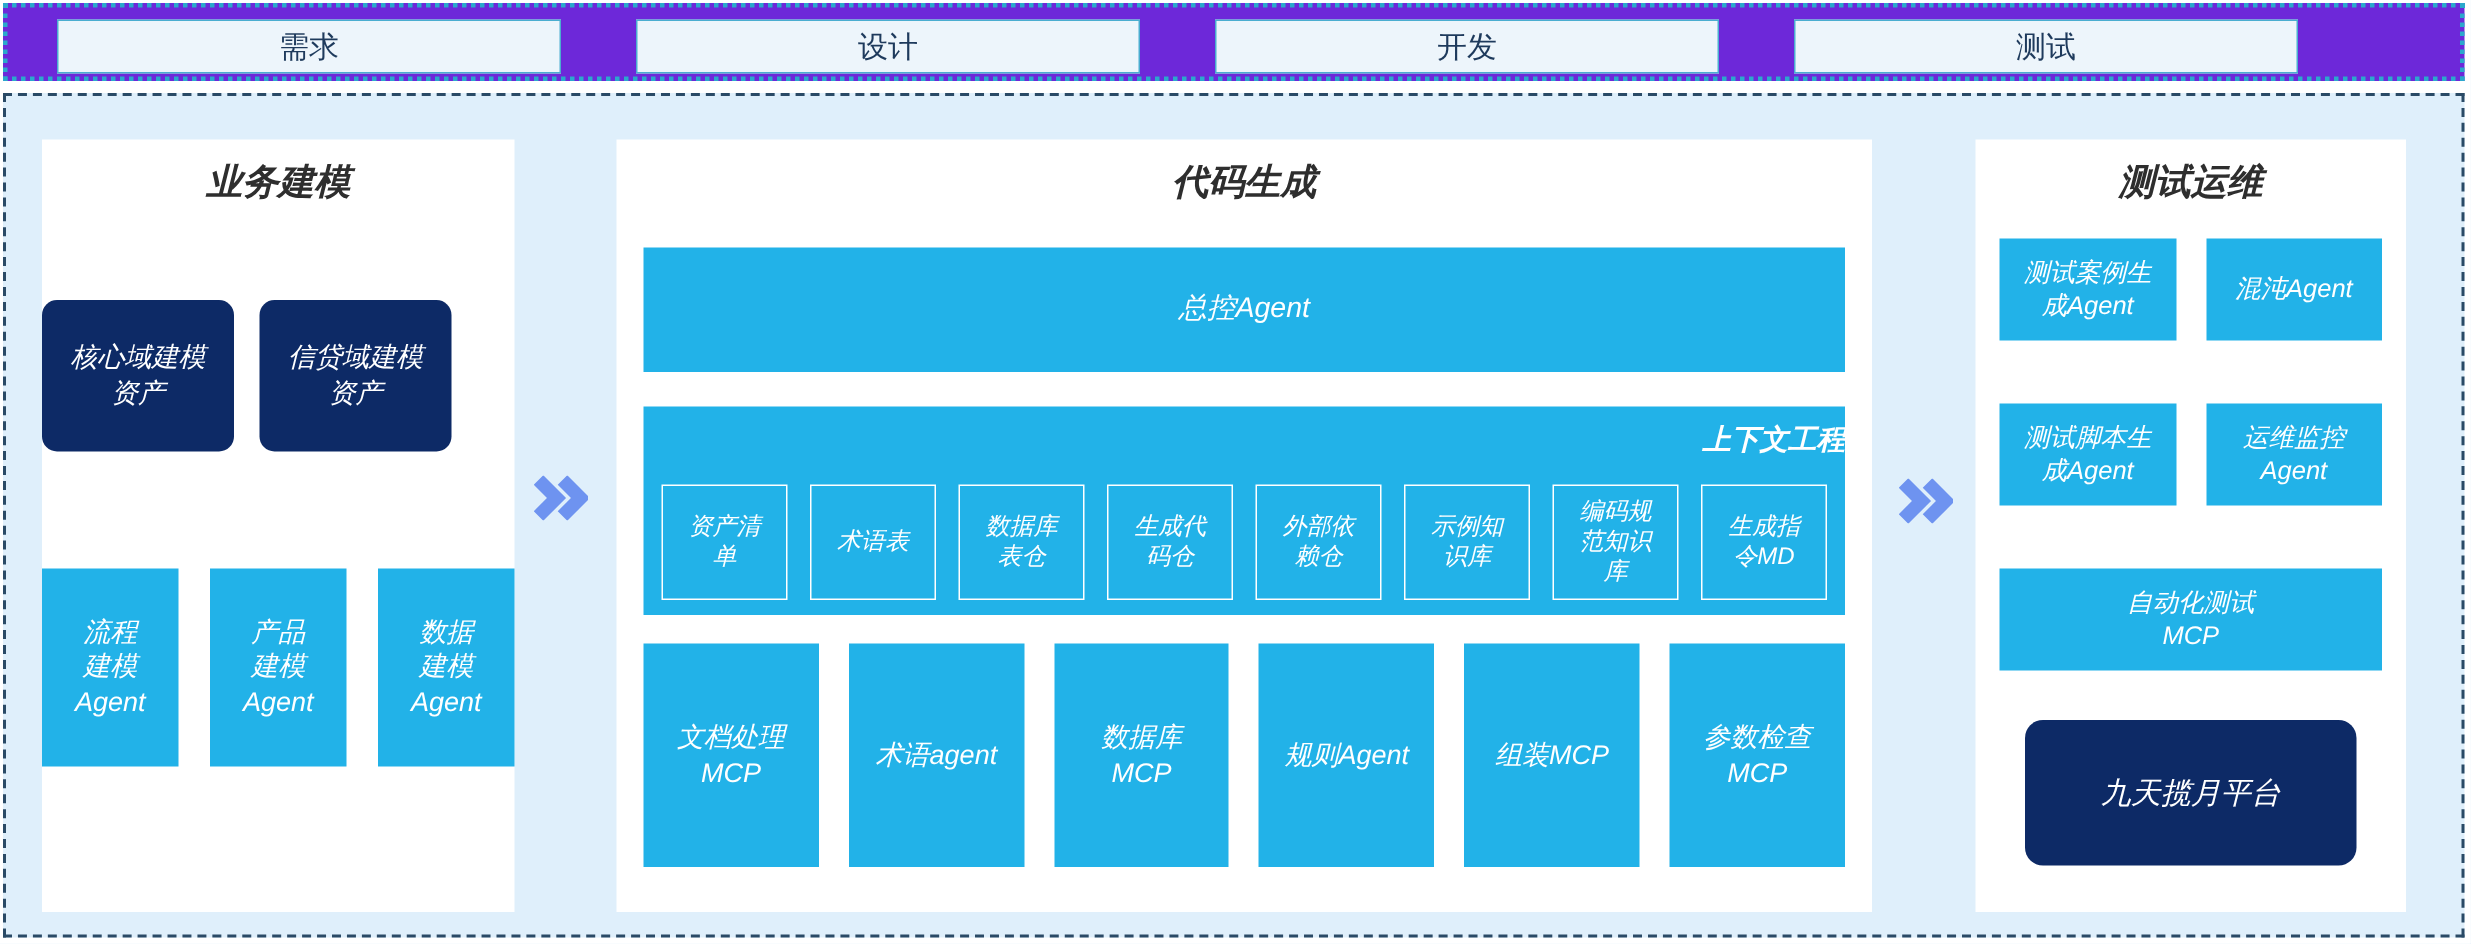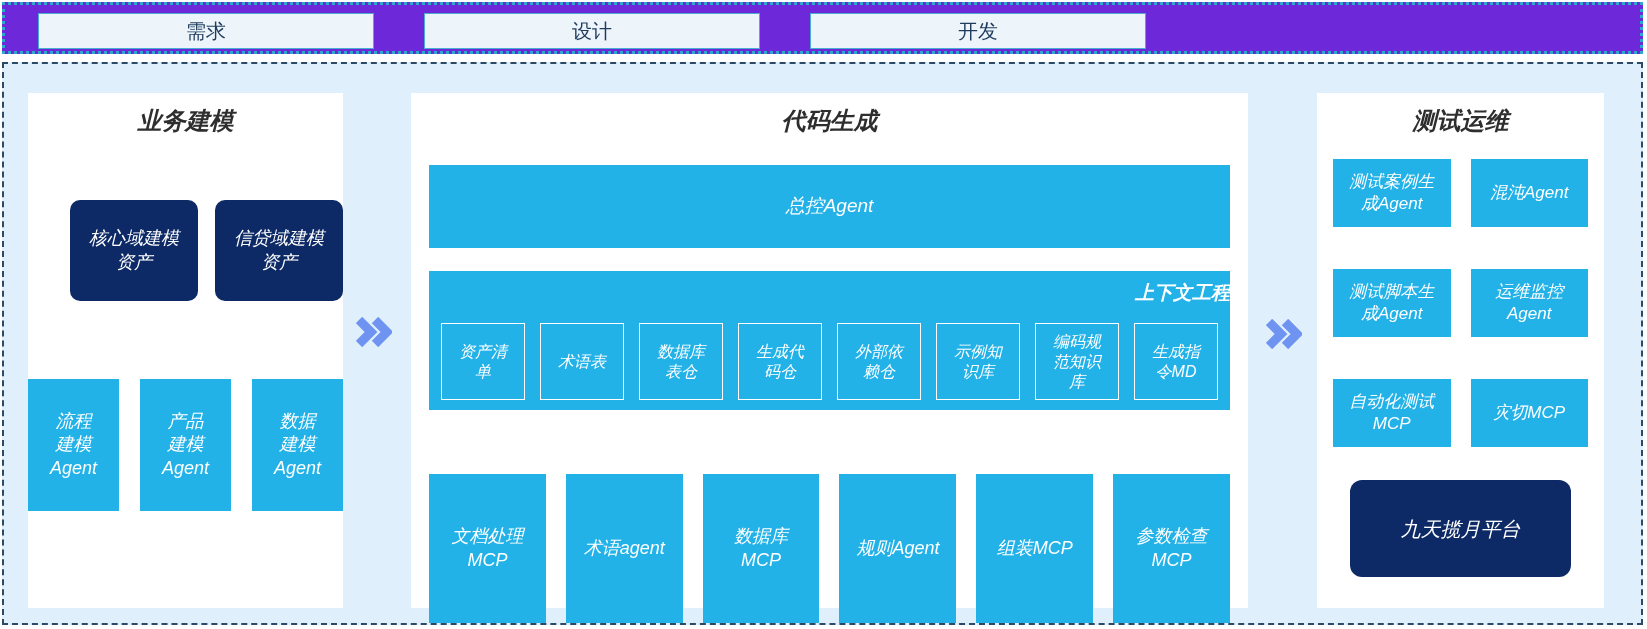--- a/index.html
+++ b/index.html
@@ -22,32 +22,32 @@
   .panel-mid{left:407px;top:29px;width:837px;height:515px;}
   .panel-right{left:1313px;top:29px;width:287px;height:515px;}
   .panel-title{margin:0;padding-top:12px;text-align:center;font-size:24px;font-weight:bold;color:#2E2E2E;}
 
   .cyan{background:#22B2E8;color:#ffffff;}
   .navy{background:#0D2A66;color:#ffffff;}
   .boxtxt{display:flex;align-items:center;justify-content:center;text-align:center;
     white-space:pre-line;line-height:1.3;box-sizing:border-box;}
 
   
-  .assets-row{position:absolute;left:0;right:0;top:107px;display:flex;justify-content:flex-end;gap:17px;}
+  .assets-row{position:absolute;left:0;right:0;top:107px;display:flex;justify-content:flex-start;gap:17px;}
   .asset-box{width:128px;height:101px;border-radius:10px;font-size:18px;padding:0 6px;}
   .agents-row{position:absolute;left:0;right:0;top:286px;display:flex;justify-content:center;gap:21px;}
   .agent-box{width:100px;height:132px;font-size:18px;}
 
   
   .master-bar{position:absolute;left:18px;top:72px;width:801px;height:83px;font-size:19px;}
   .context-block{position:absolute;left:18px;top:178px;width:801px;height:139px;background:#22B2E8;}
   .context-title{margin:0;padding-top:9px;text-align:right;color:#fff;font-size:19px;}
   .context-row{position:absolute;left:12px;right:12px;top:52px;height:77px;display:flex;gap:15px;}
   .context-item{flex:1;border:1.5px solid #ffffff;color:#fff;font-size:16px;line-height:1.25;}
-  .tools-row{position:absolute;left:18px;top:336px;width:801px;height:149px;display:flex;gap:20px;margin-top:45px;}
+  .tools-row{position:absolute;left:18px;top:336px;width:801px;height:149px;display:flex;gap:20px;}
   .tool-box{flex:1;font-size:18px;}
 
   
   .rp-rows{position:absolute;left:16px;right:16px;top:66px;display:flex;flex-direction:column;gap:42px;}
   .rp-row{display:flex;gap:20px;height:68px;}
   .rp-box{flex:1;font-size:17px;}
   .platform-box{position:absolute;left:33px;top:387px;width:221px;height:97px;border-radius:12px;font-size:20px;}
 
   
   .chevron{position:absolute;width:36px;height:30px;}
@@ -55,20 +55,21 @@
 </style>
 </head>
 <body>
 
 <div class="stage">
 
   <div class="top-strip">
     <div class="phase-box phase-0">需求</div>
     <div class="phase-box phase-1">设计</div>
     <div class="phase-box phase-2">开发</div>
+    <div class="phase-box phase-3">测试</div>
   </div>
 
   <div class="main-area">
 
     <div class="panel panel-left">
       <h2 class="panel-title">业务建模</h2>
       <div class="assets-row">
         <div class="asset-box navy boxtxt">核心域建模
 资产</div>
         <div class="asset-box navy boxtxt">信贷域建模
@@ -148,20 +149,19 @@
         </div>
         <div class="rp-row">
           <div class="rp-box cyan boxtxt">测试脚本生
 成Agent</div>
           <div class="rp-box cyan boxtxt">运维监控
 Agent</div>
         </div>
         <div class="rp-row">
           <div class="rp-box cyan boxtxt">自动化测试
 MCP</div>
-          <div class="rp-box cyan boxtxt">灾切MCP</div>
         </div>
       </div>
       <div class="platform-box navy boxtxt">九天揽月平台</div>
     </div>
 
   </div>
 </div>
 
 </body></html>

